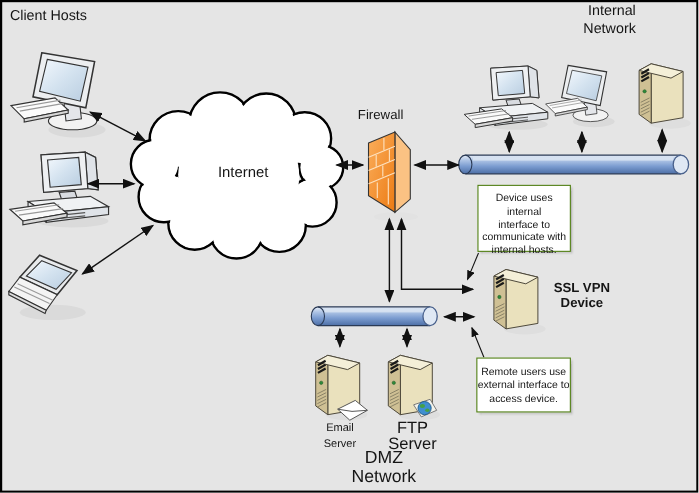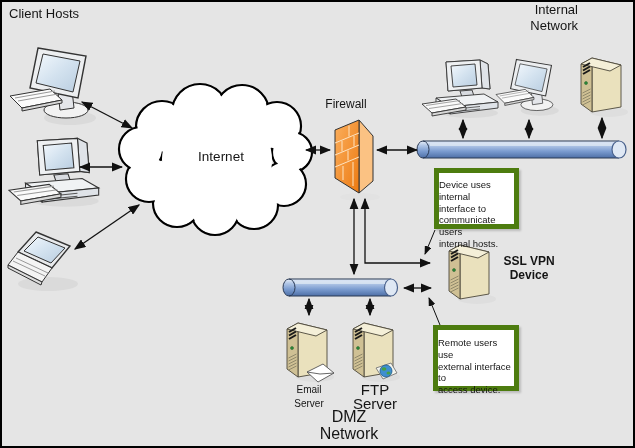--- a/index.html
+++ b/index.html
@@ -13,26 +13,26 @@
   .ctr{text-align:center;white-space:normal;}
   .lbl-client{left:7px;top:4px;font-size:13px;}
   .lbl-internalnet{left:466px;top:0px;width:110px;font-size:13px;line-height:15.5px;text-align:right;}
   .lbl-firewall{left:304px;top:95px;width:80px;font-size:12px;}
   .lbl-internet{left:176px;top:147px;width:86px;font-size:13.5px;}
   .lbl-sslvpn{left:488px;top:252px;width:78px;font-size:12px;font-weight:bold;line-height:14px;}
   .lbl-email{left:277px;top:381px;width:60px;font-size:10px;line-height:13.5px;}
   .lbl-ftp{left:343px;top:381px;width:60px;font-size:15px;line-height:13.5px;}
   .lbl-dmz{left:297px;top:407px;width:100px;font-size:16px;line-height:16.5px;}
   .callout{
-    position:absolute;background:#fff;border:5px solid #4d7c0f;
+    position:absolute;background:#fff;border:1px solid #4d7c0f;
     box-shadow:2px 2px 2px rgba(0,0,0,.18);
-    font-size:9.5px;line-height:11.8px;box-sizing:border-box;
+    font-size:9.5px;line-height:11.8px;text-align:center;box-sizing:border-box;
   }
   .callout-1{left:432px;top:166px;width:85px;height:61px;padding-top:6px;}
-  .callout-2{left:431px;top:323px;width:86px;height:66px;padding-top:7px;}
+  .callout-2{left:431px;top:323px;width:86px;height:50px;padding-top:7px;}
 </style>
 </head>
 <body>
 
 <div class="canvas">
 
   <svg class="layer" width="635" height="448" viewBox="0 0 635 448">
     <defs>
       <marker id="ah" markerWidth="9" markerHeight="7" refX="8" refY="3.5" orient="auto-start-reverse">
         <path d="M0,0 L9,3.5 L0,7 Z" fill="#111"></path>
@@ -248,21 +248,21 @@
   </div>
 
   <div class="lbl lbl-dmz ctr">
     <div>DMZ</div>
     <div>Network</div>
   </div>
 
   <div class="callout callout-1">
     <div>Device uses internal</div>
     <div>interface to</div>
-    <div>communicate users</div>
+    <div>communicate with</div>
     <div>internal hosts.</div>
   </div>
 
   <div class="callout callout-2">
     <div>Remote users use</div>
     <div>external interface to</div>
     <div>access device.</div>
   </div>
 
 </div>

